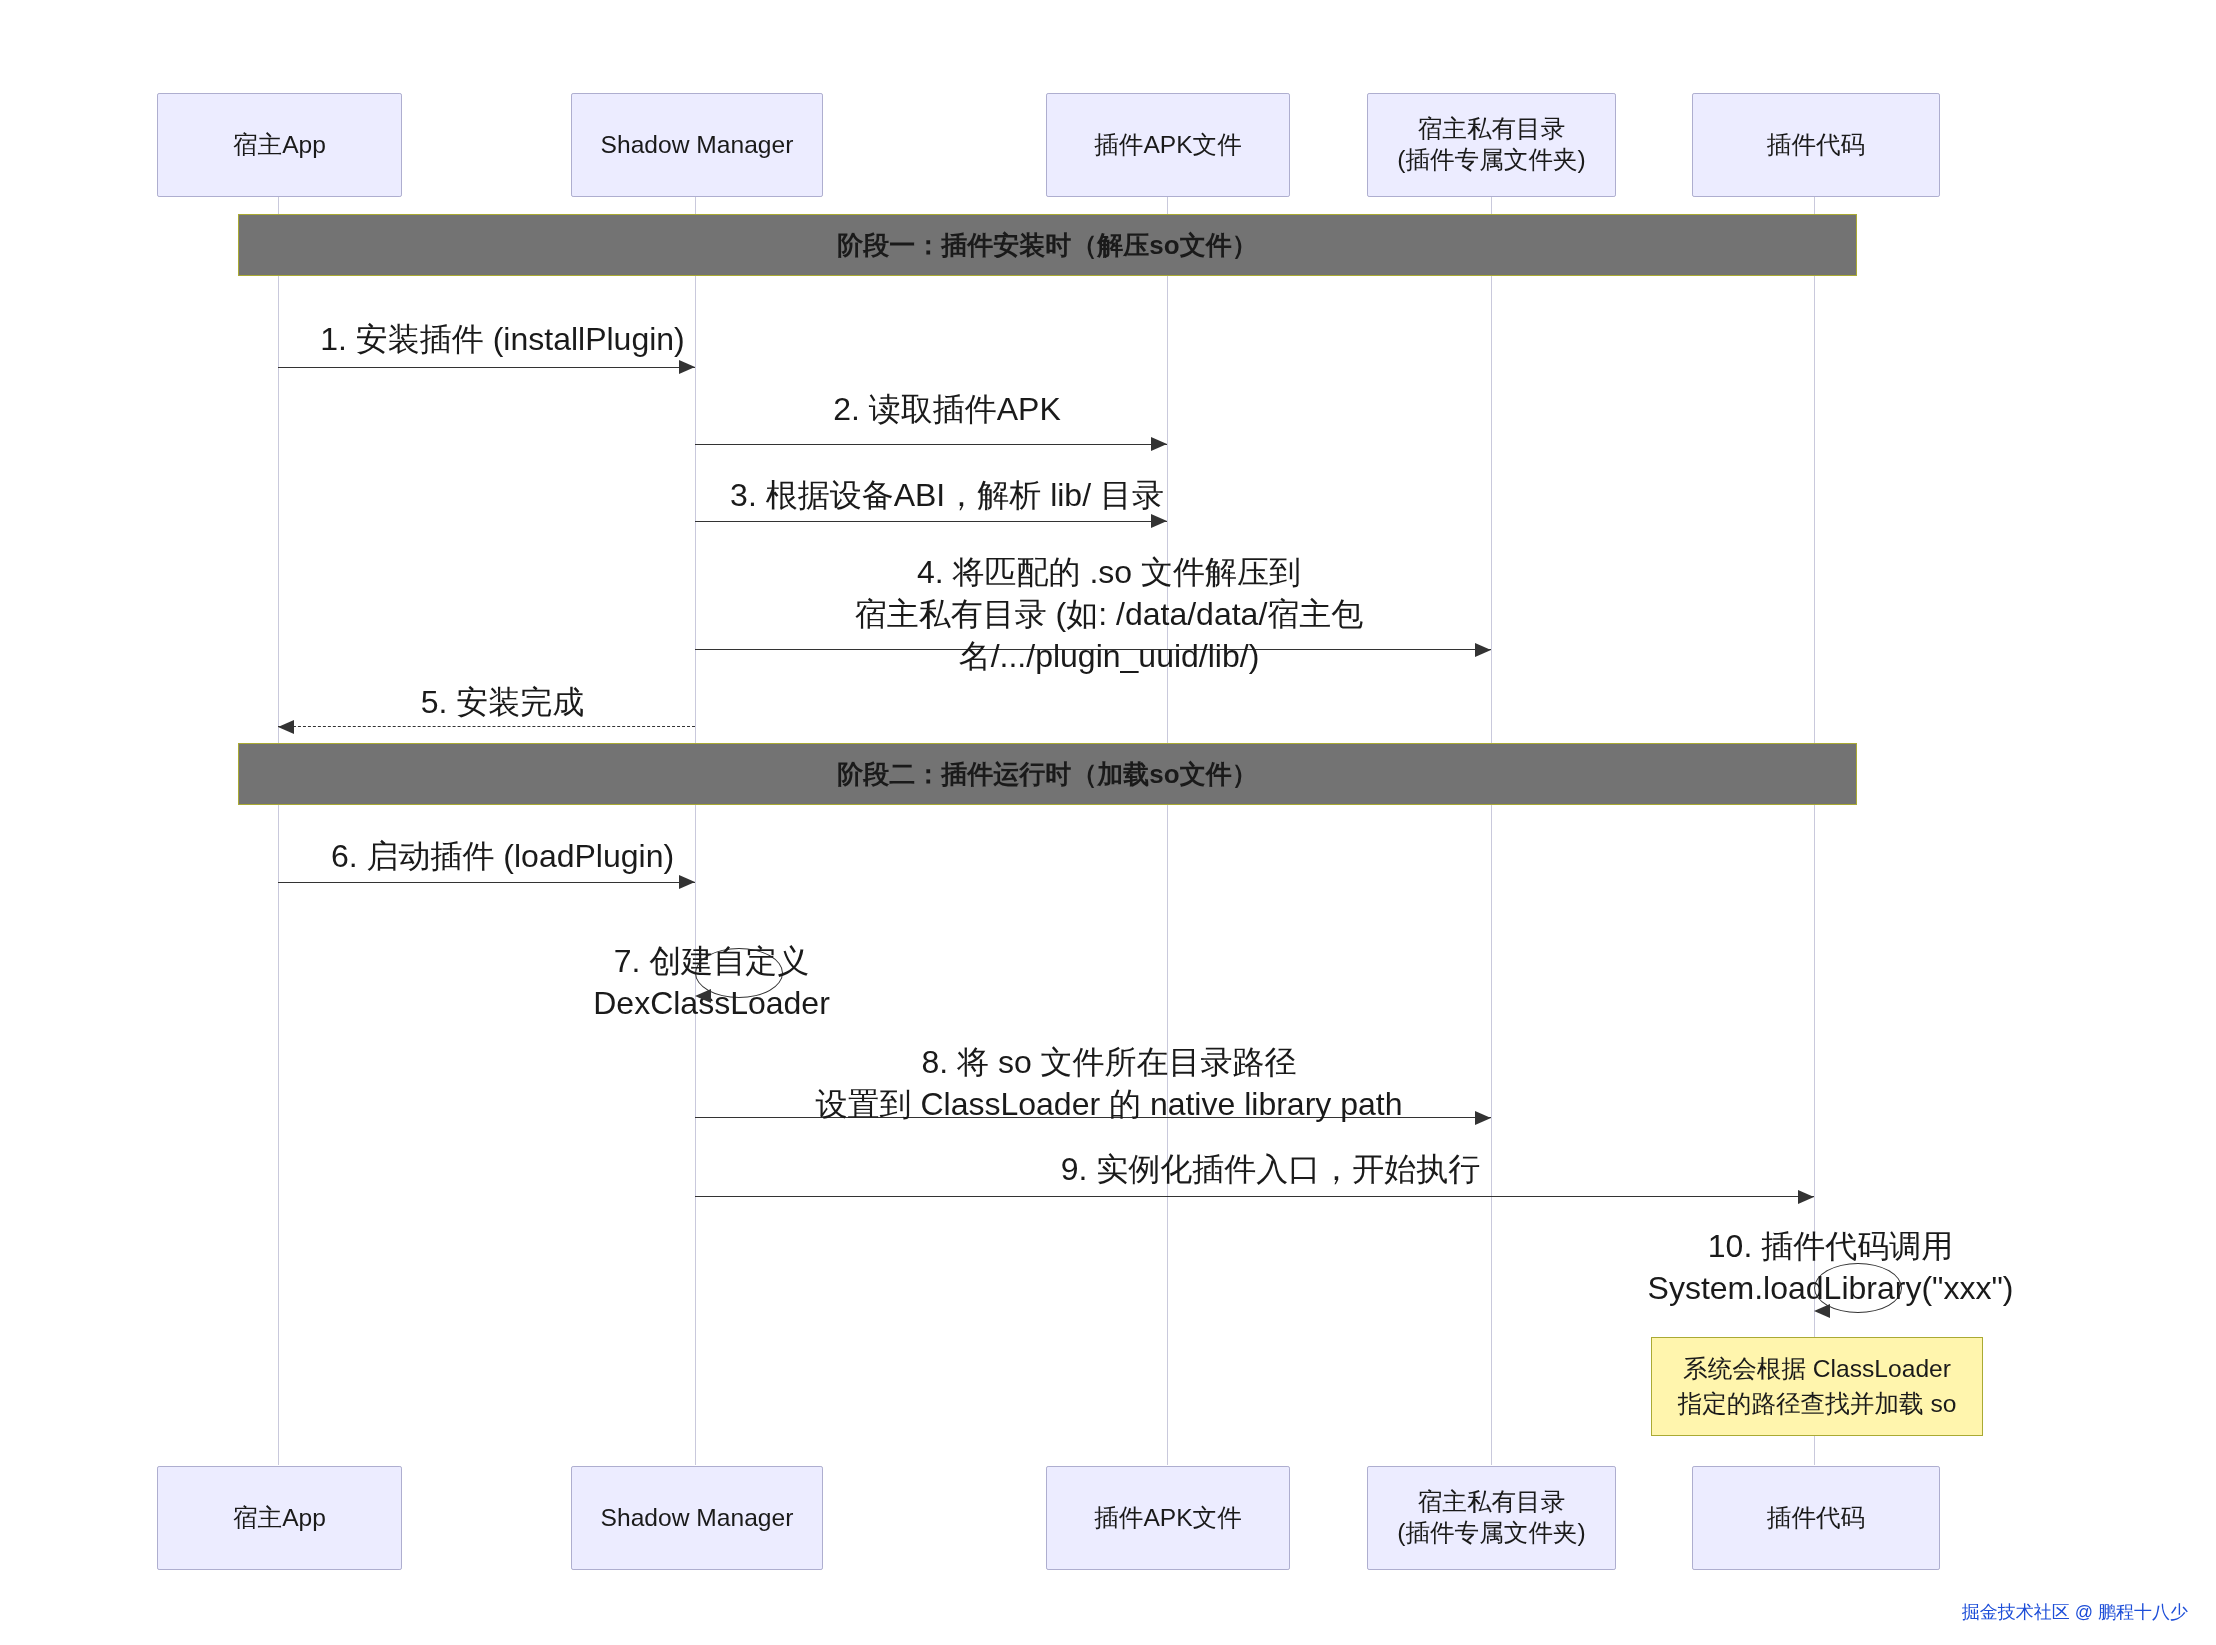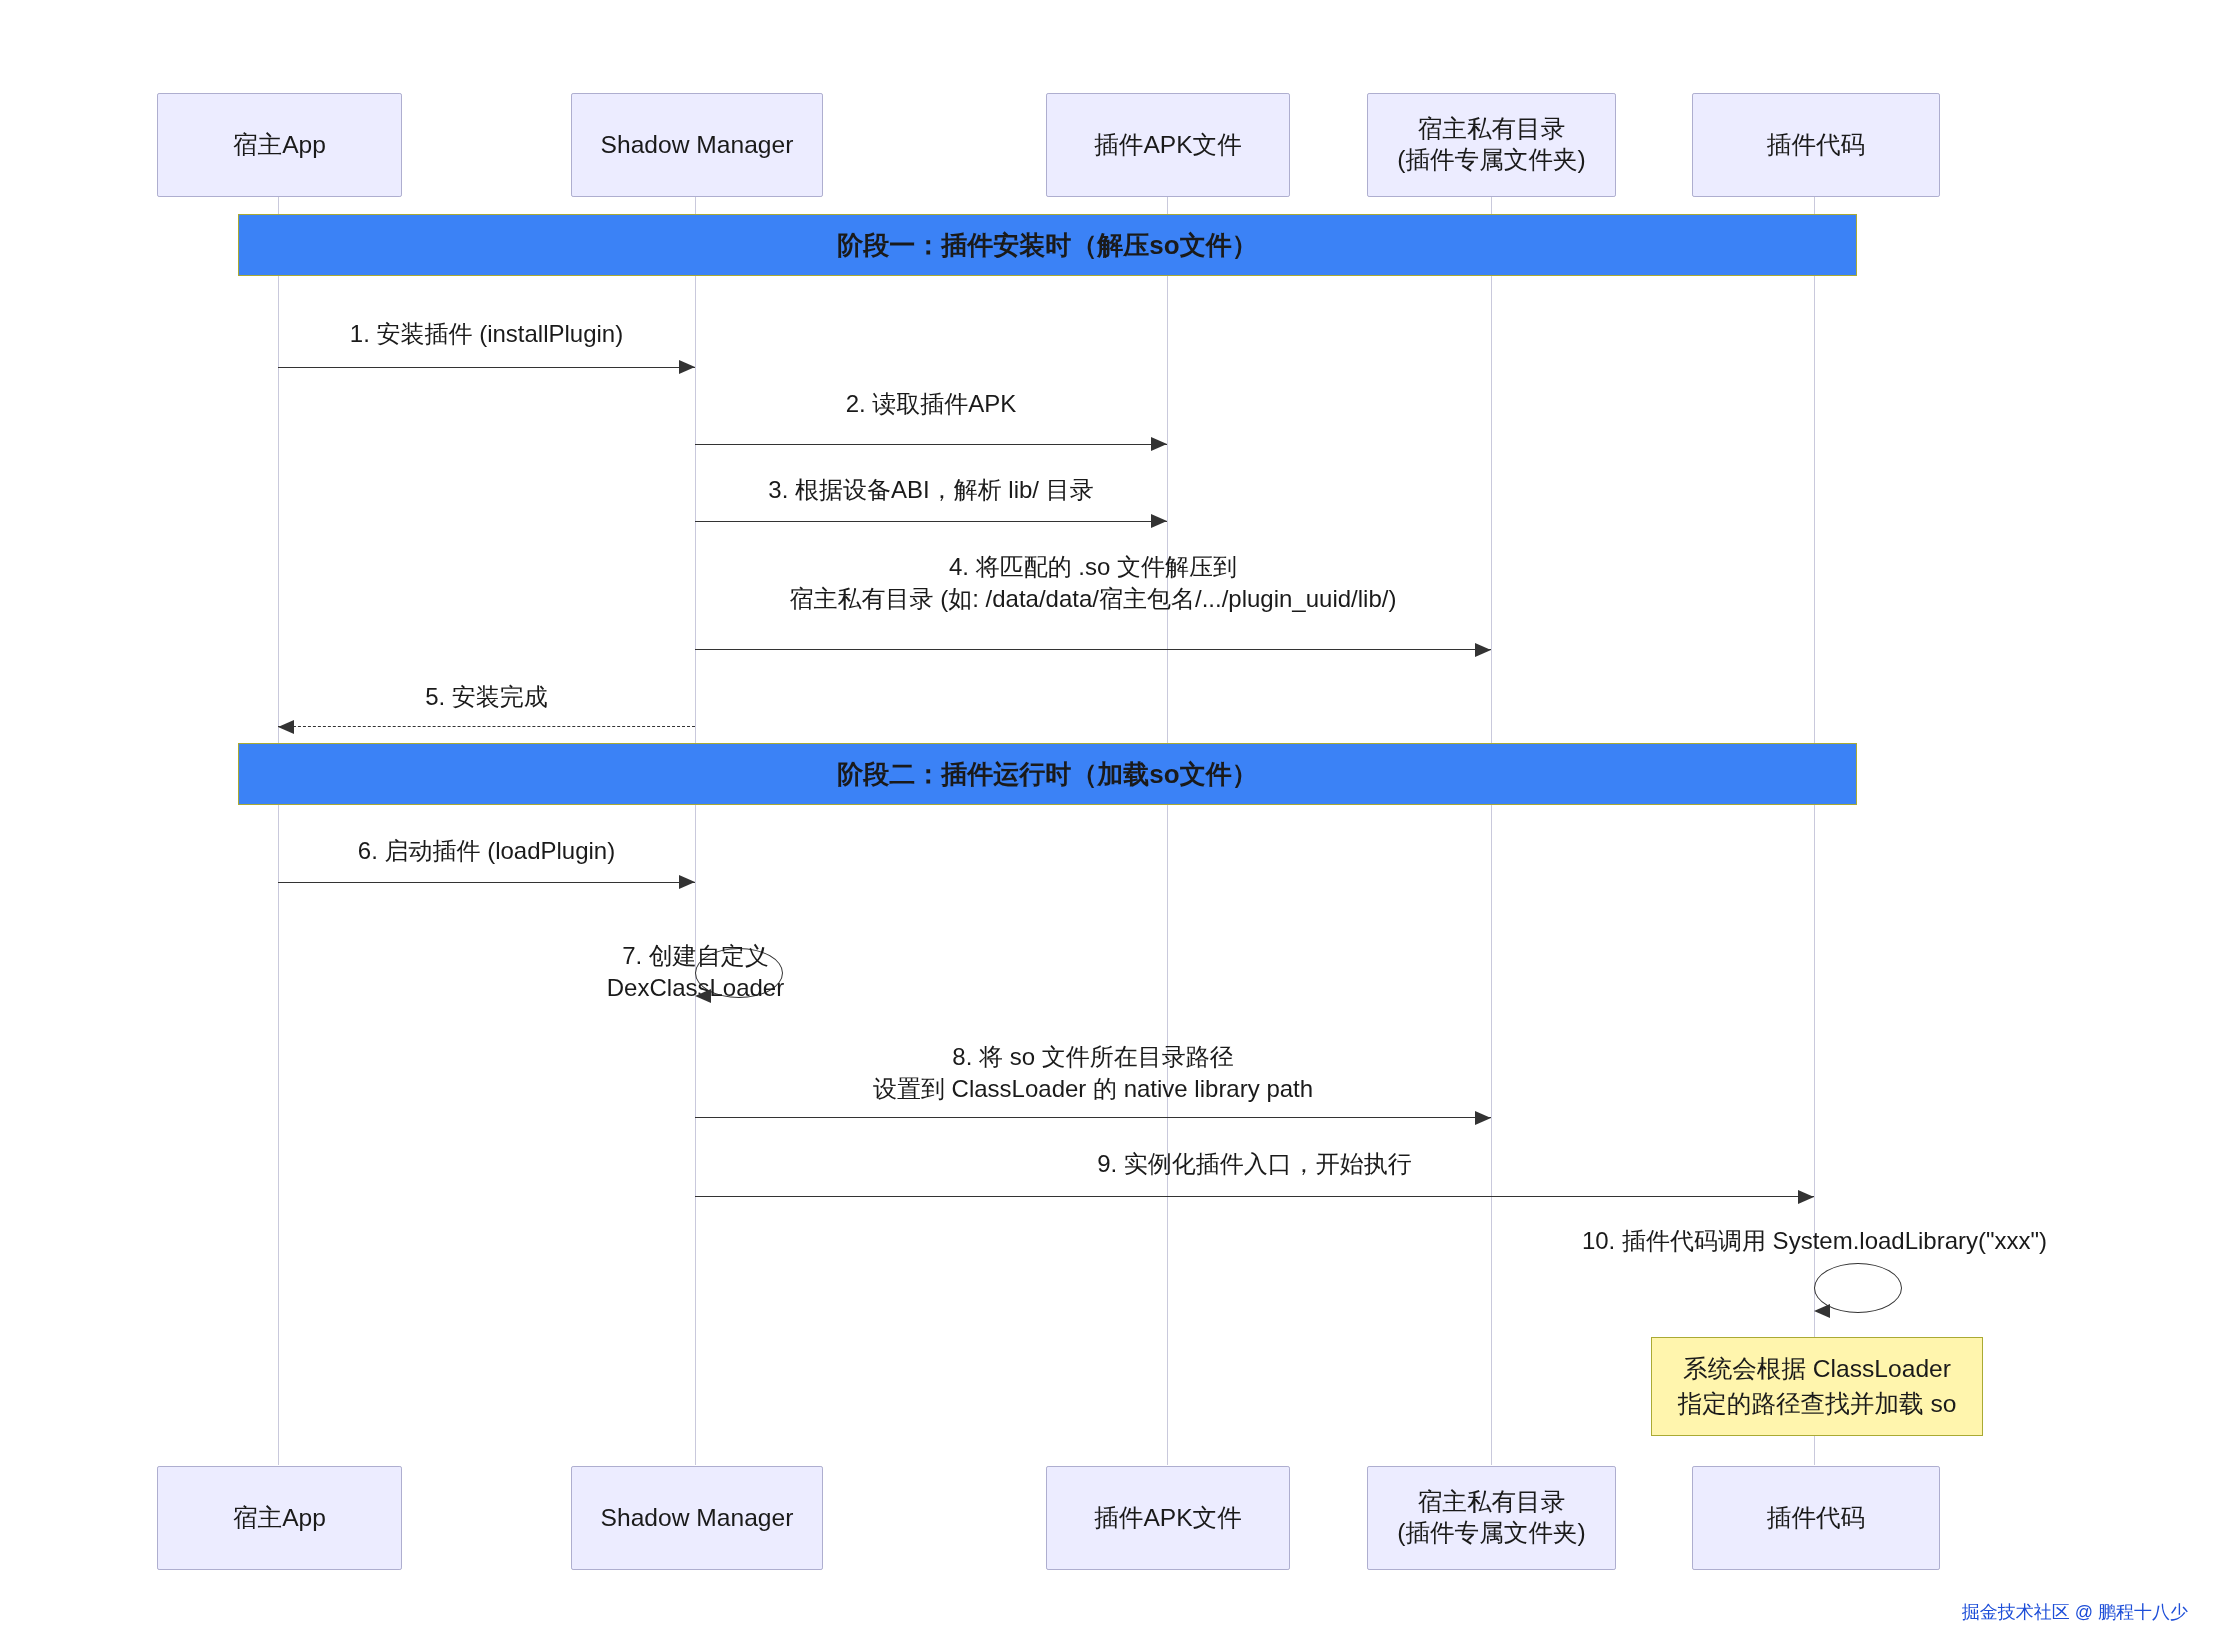--- a/index.html
+++ b/index.html
@@ -5,25 +5,25 @@
   html,body{margin:0;padding:0;background:#ffffff;}
   body{font-family:"Liberation Sans","DejaVu Sans",sans-serif;color:#1a1a1a;}
   #diagram{position:relative;width:2216px;height:1645px;background:#ffffff;overflow:hidden;}
 
   .lifeline{position:absolute;width:1.1px;background:#c9c9dc;top:194px;height:1271px;z-index:0;}
 
   .actor-box{position:absolute;height:102px;background:#ECECFF;border:1.1px solid #aeaecf;
     display:flex;flex-direction:column;align-items:center;justify-content:center;
     font-size:24.6px;line-height:1.25;text-align:center;z-index:3;border-radius:2.1px;}
 
-  .phase-banner{position:absolute;left:238px;width:1617px;height:60px;background:#3b82f6;
+  .phase-banner{position:absolute;left:238px;width:1617px;height:60px;background:#737373;
     border:1.1px solid #aaaa33;display:flex;align-items:center;justify-content:center;
     font-size:26px;font-weight:bold;z-index:2;}
 
-  .msg-text{position:absolute;text-align:center;font-size:24px;line-height:1.32;z-index:2;}
+  .msg-text{position:absolute;text-align:center;font-size:32px;line-height:1.32;z-index:2;padding-left:16px;}
 
   .msg-line{position:absolute;height:0;border-top:1.6px solid #333333;z-index:1;}
   .msg-line.dashed{border-top-style:dashed;}
 
   .head-right{position:absolute;width:0;height:0;border-top:7px solid transparent;
     border-bottom:7px solid transparent;border-left:16px solid #333333;z-index:2;}
   .head-left{position:absolute;width:0;height:0;border-top:7px solid transparent;
     border-bottom:7px solid transparent;border-right:16px solid #333333;z-index:2;}
 
   .self-loop{position:absolute;width:86px;height:48px;border:1.6px solid #333333;

